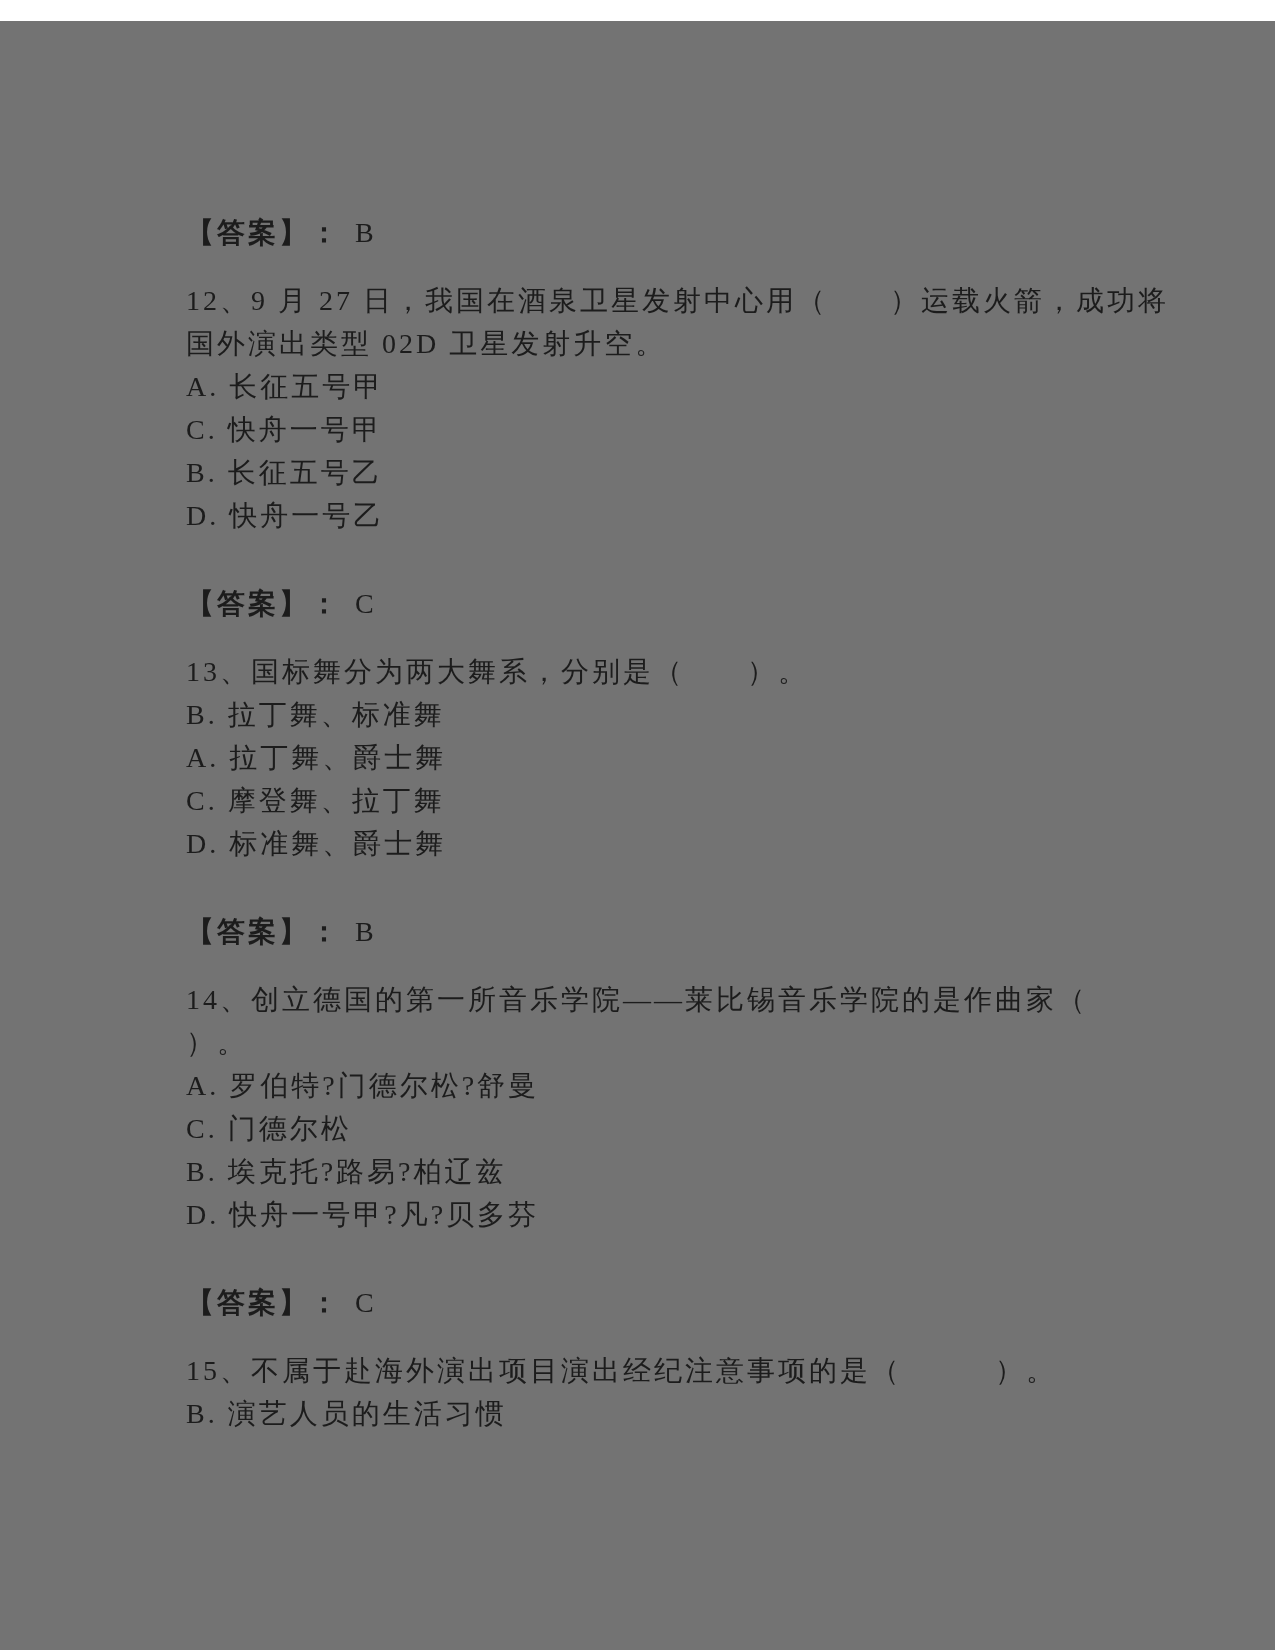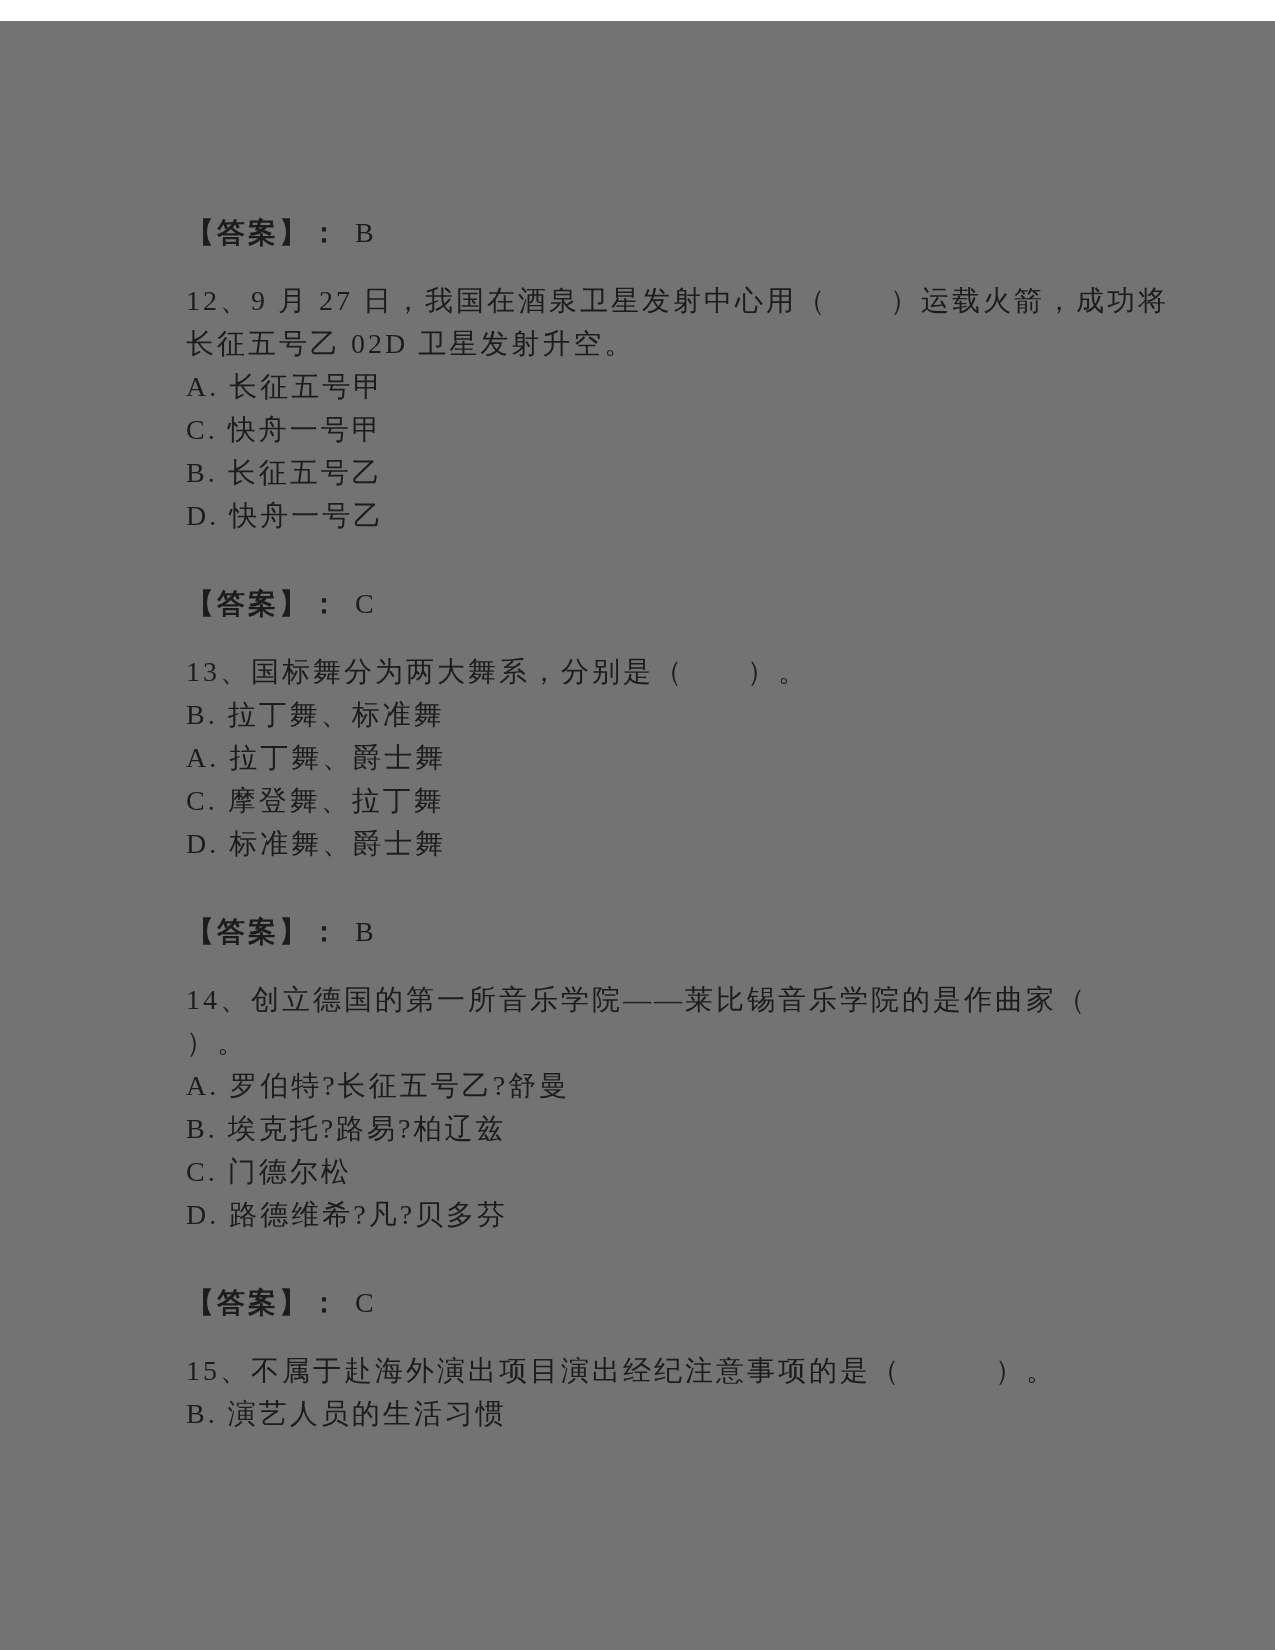--- a/index.html
+++ b/index.html
@@ -35,21 +35,21 @@
 </style>
 </head>
 <body>
 
 <div class="page">
 
   <div class="txt answer-block"><span class="answer-label">【答案】：</span><span class="answer-value">B</span></div>
 
   <div class="question-block">
     <div class="txt">12、9 月 27 日，我国在酒泉卫星发射中心用（　　）运载火箭，成功将</div>
-    <div class="txt">长征五号乙 02D 卫星发射升空。</div>
+    <div class="txt">国外演出类型 02D 卫星发射升空。</div>
     <div class="txt">A. 长征五号甲</div>
     <div class="txt">C. 快舟一号甲</div>
     <div class="txt">B. 长征五号乙</div>
     <div class="txt">D. 快舟一号乙</div>
   </div>
 
   <div class="txt answer-block"><span class="answer-label">【答案】：</span><span class="answer-value">C</span></div>
 
   <div class="question-block">
     <div class="txt">13、国标舞分为两大舞系，分别是（　　）。</div>
@@ -57,24 +57,24 @@
     <div class="txt">A. 拉丁舞、爵士舞</div>
     <div class="txt">C. 摩登舞、拉丁舞</div>
     <div class="txt">D. 标准舞、爵士舞</div>
   </div>
 
   <div class="txt answer-block"><span class="answer-label">【答案】：</span><span class="answer-value">B</span></div>
 
   <div class="question-block">
     <div class="txt">14、创立德国的第一所音乐学院——莱比锡音乐学院的是作曲家（</div>
     <div class="txt">）。</div>
-    <div class="txt">A. 罗伯特?长征五号乙?舒曼</div>
+    <div class="txt">A. 罗伯特?门德尔松?舒曼</div>
+    <div class="txt">C. 门德尔松</div>
     <div class="txt">B. 埃克托?路易?柏辽兹</div>
-    <div class="txt">C. 门德尔松</div>
-    <div class="txt">D. 路德维希?凡?贝多芬</div>
+    <div class="txt">D. 快舟一号甲?凡?贝多芬</div>
   </div>
 
   <div class="txt answer-block"><span class="answer-label">【答案】：</span><span class="answer-value">C</span></div>
 
   <div class="question-block">
     <div class="txt">15、不属于赴海外演出项目演出经纪注意事项的是（　　　）。</div>
     <div class="txt">B. 演艺人员的生活习惯</div>
   </div>
 
 </div>

